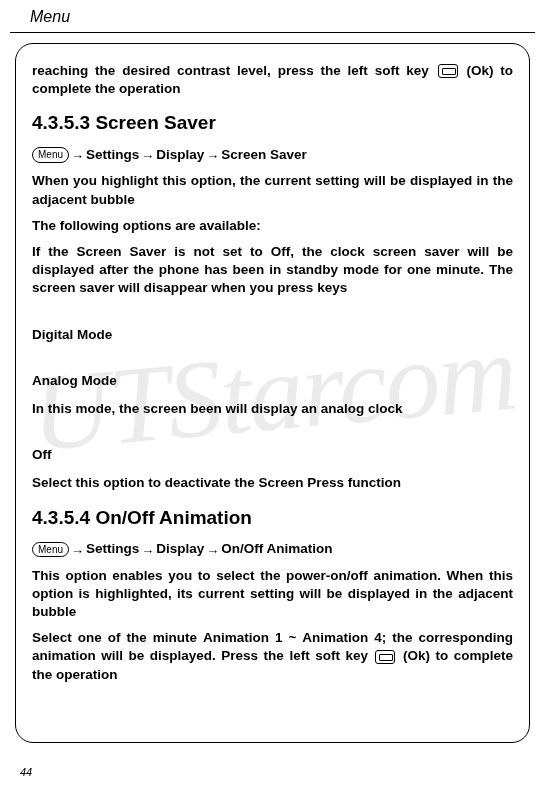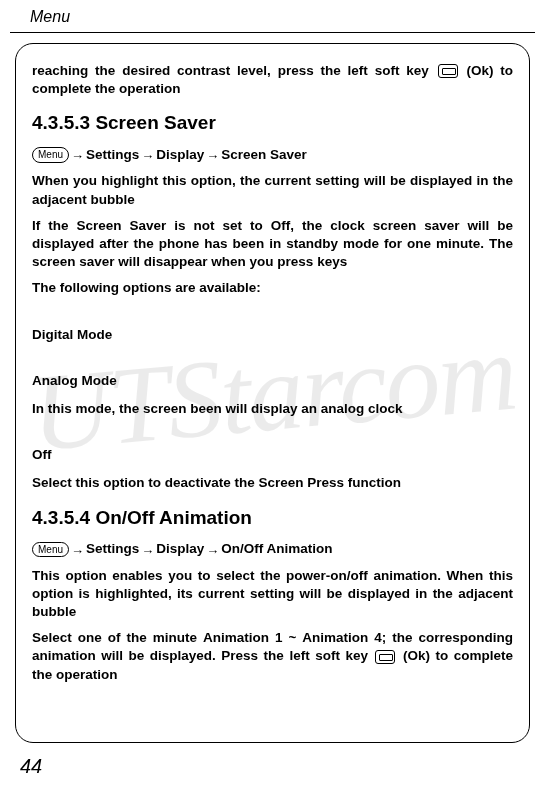--- a/index.html
+++ b/index.html
@@ -102,21 +102,21 @@
     }
     .sub-heading {
       font-weight: bold;
       margin: 28px 0 10px 0;
     }
     .page-number {
       position: absolute;
       bottom: 12px;
       left: 20px;
       font-style: italic;
-      font-size: 20px;
+      font-size: 11px;
     }
   </style>
 </head>
 <body>
 
 <div class="header">Menu</div>
 
 <div class="content-frame">
   <div class="watermark">UTStarcom</div>
 
@@ -133,25 +133,25 @@
         <span class="arrow">→</span>
         <span>Settings</span>
         <span class="arrow">→</span>
         <span>Display</span>
         <span class="arrow">→</span>
         <span>Screen Saver</span>
     </div>
 
     <div class="para">When you highlight this option, the current setting will be displayed in the adjacent bubble</div>
 
+    <div class="para">The following options are available:</div>
+
     <div class="para">
       <span>If the Screen Saver is not set to </span><b>Off</b><span>, the clock screen saver will be displayed after the phone has been in standby mode for one minute. The screen saver will disappear when you press keys</span>
     </div>
-
-    <div class="para">The following options are available:</div>
 
     <div class="sub-heading">Digital Mode</div>
 
     <div class="sub-heading">Analog Mode</div>
     <div class="para">In this mode, the screen been will display an analog clock</div>
 
     <div class="sub-heading">Off</div>
     <div class="para">Select this option to deactivate the Screen Press function</div>
 
     <div class="section-heading">4.3.5.4 On/Off Animation</div>

